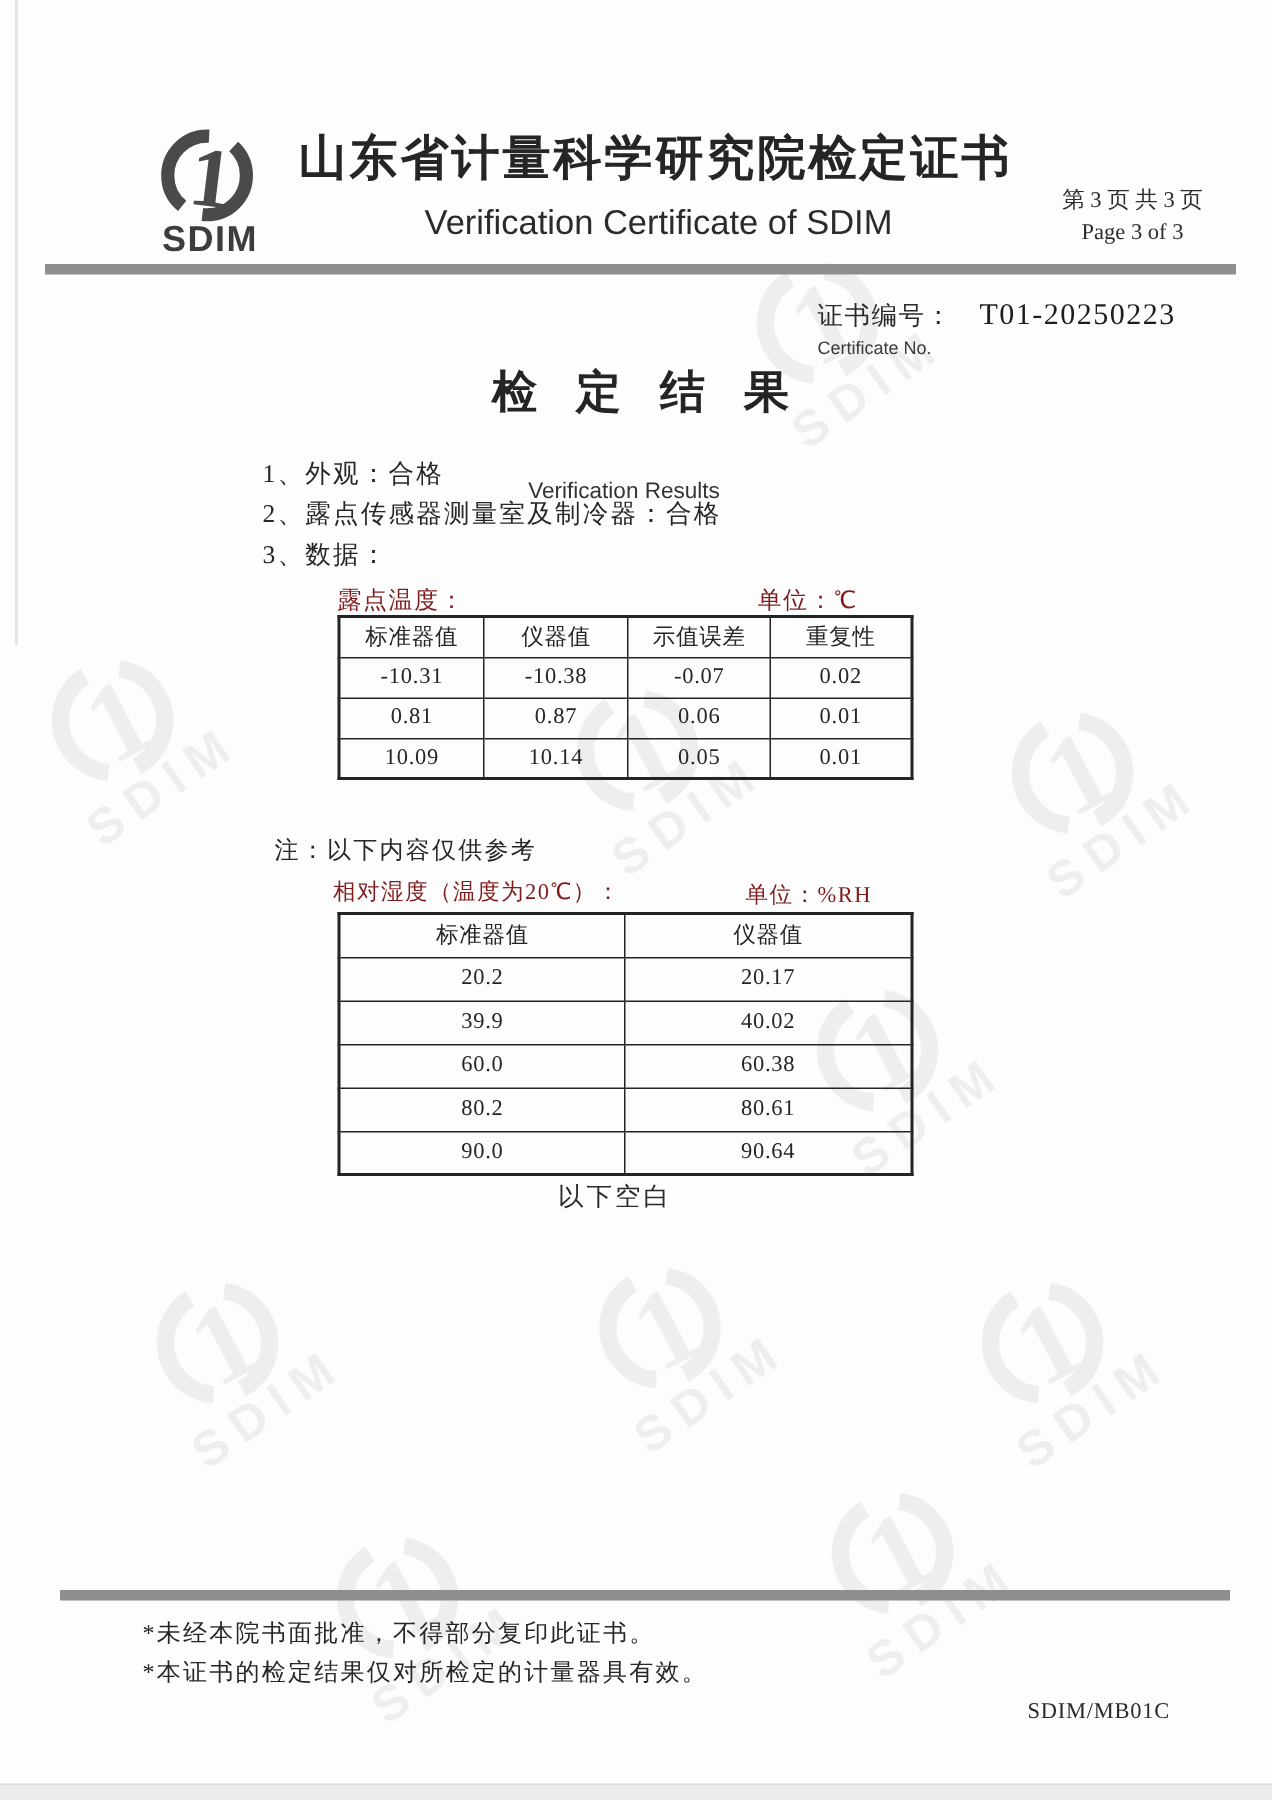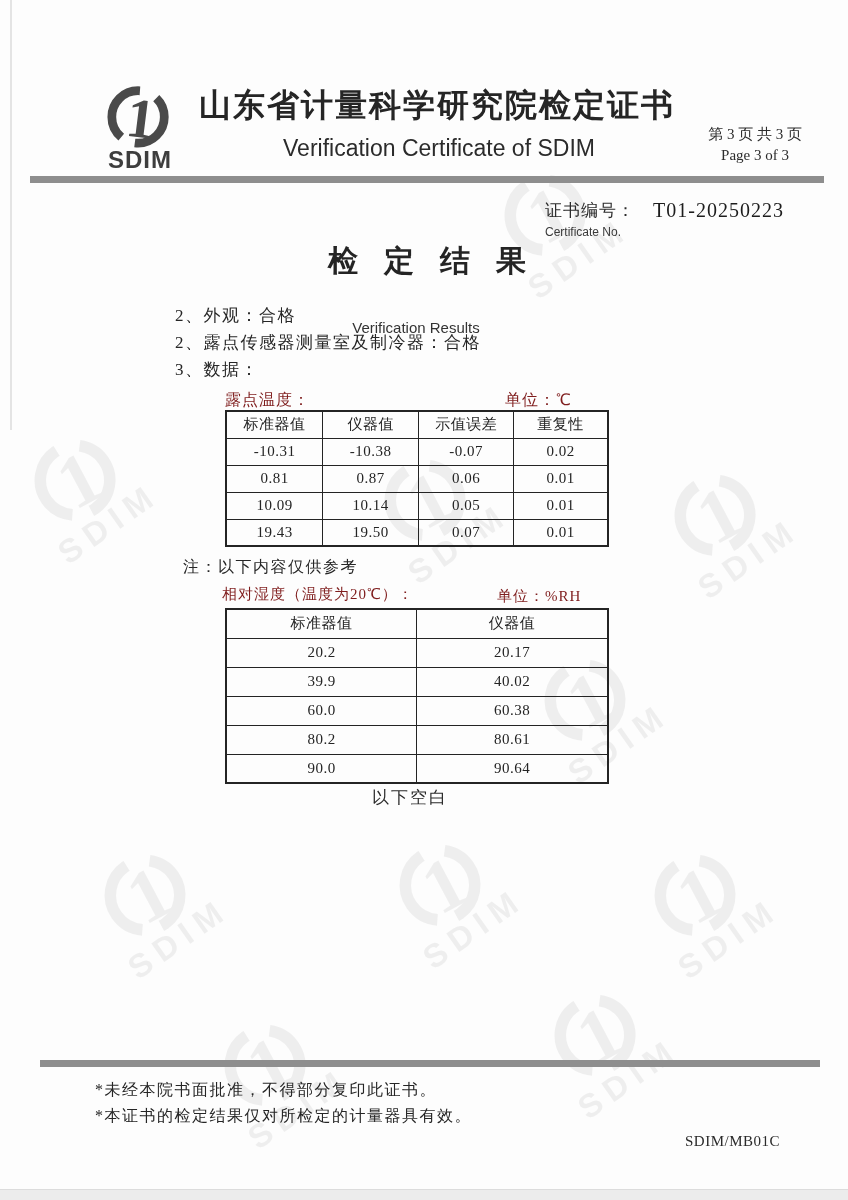--- a/index.html
+++ b/index.html
@@ -172,21 +172,21 @@
     <span class="cert-no-label">证书编号：</span>
     <span class="cert-no-value">T01-20250223</span>
   </div>
   <div class="cert-no-en">Certificate No.</div>
 </div>
 
 <div class="abs result-title">检定结果</div>
 <div class="abs result-sub">Verification Results</div>
 
 <div class="abs result-list">
-  <div>2、外观：合格</div>
+  <div>1、外观：合格</div>
   <div>2、露点传感器测量室及制冷器：合格</div>
   <div>3、数据：</div>
 </div>
 
 <div class="abs caption t1-caption">露点温度：</div>
 <div class="abs caption t1-unit">单位：℃</div>
 <table class="abs data table1">
   <thead>
     <tr>
       <th>标准器值</th>
@@ -205,26 +205,20 @@
     <tr>
       <td>0.81</td>
       <td>0.87</td>
       <td>0.06</td>
       <td>0.01</td>
     </tr>
     <tr>
       <td>10.09</td>
       <td>10.14</td>
       <td>0.05</td>
-      <td>0.01</td>
-    </tr>
-    <tr>
-      <td>19.43</td>
-      <td>19.50</td>
-      <td>0.07</td>
       <td>0.01</td>
     </tr>
   </tbody>
 </table>
 
 <div class="abs note-line">注：以下内容仅供参考</div>
 <div class="abs caption t2-caption">相对湿度（温度为20℃）：</div>
 <div class="abs caption t2-unit">单位：%RH</div>
 <table class="abs data table2">
   <thead>

